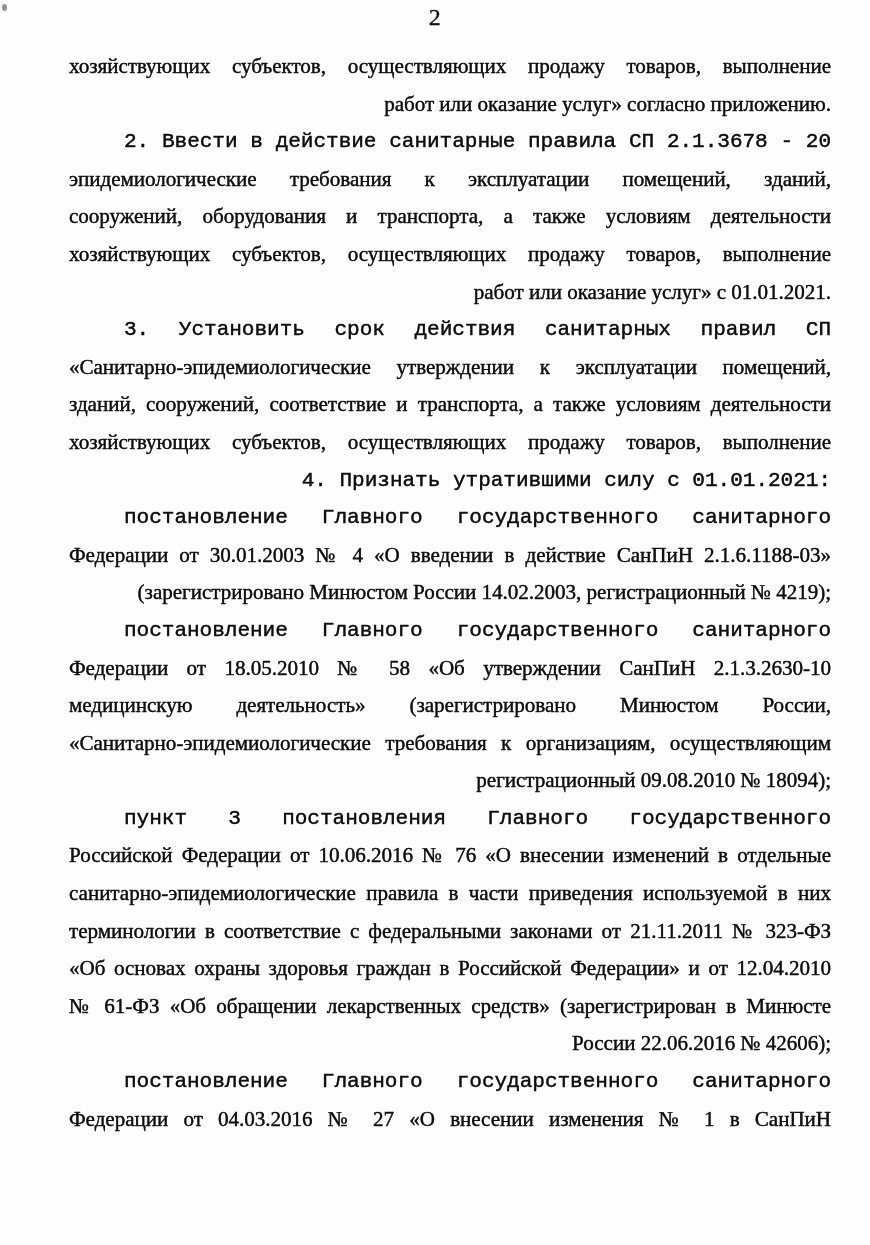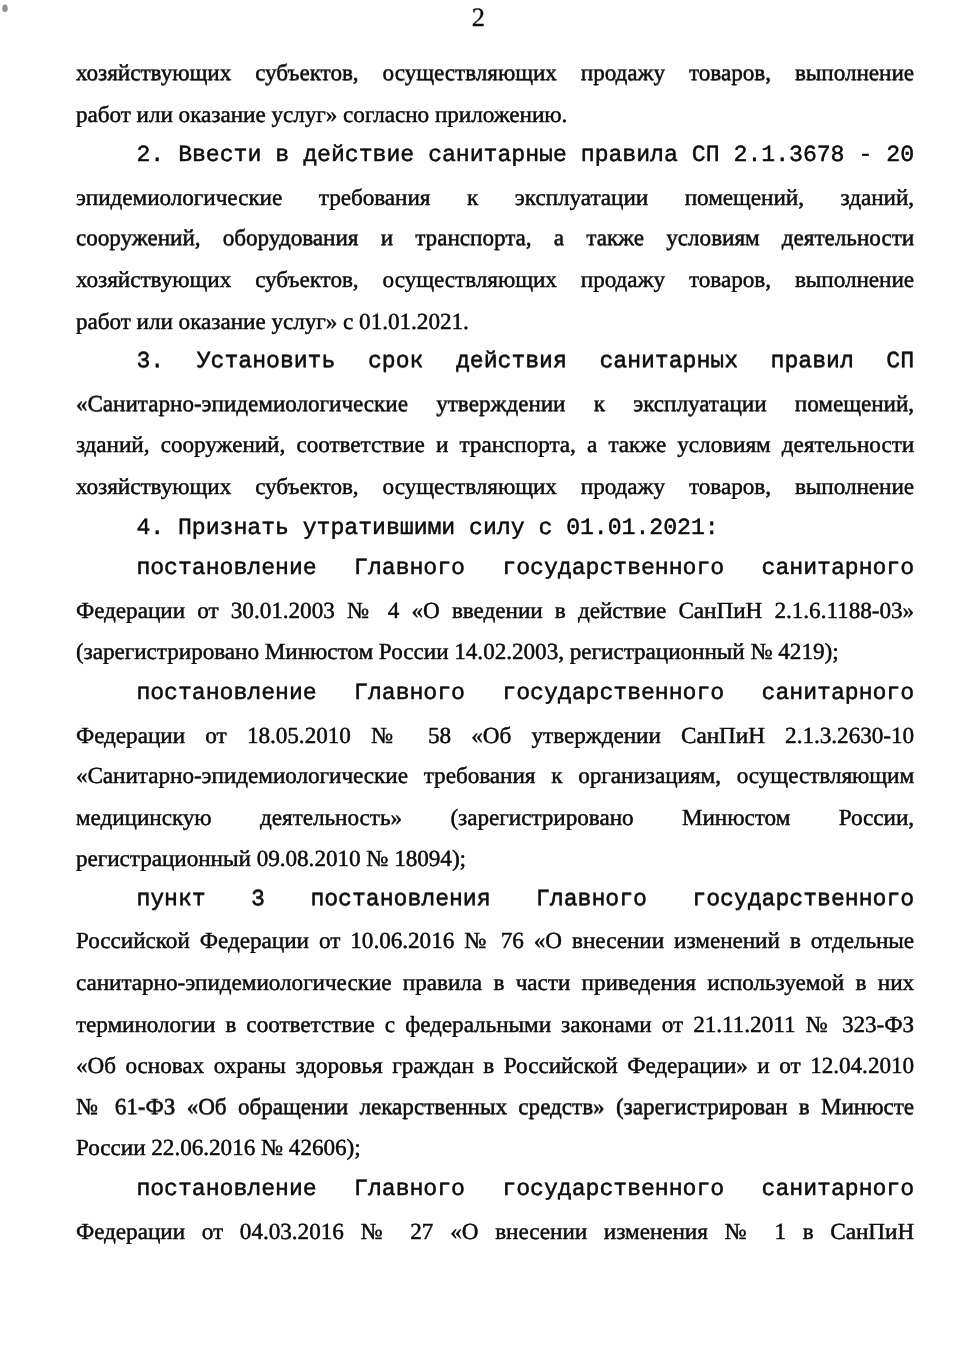--- a/index.html
+++ b/index.html
@@ -33,21 +33,21 @@
     width: 762px;
     font-size: 21px;
     line-height: 37.6px;
     -webkit-text-stroke: 0.35px #141414;
     text-shadow: 0.2px 0.2px 0 rgba(20,20,20,0.55);
   }
   .ln {
     white-space: normal;
     overflow: hidden;
     height: 37.6px;
-    text-align: left;
+    text-align: right;
   }
   .ln.j {
     text-align: justify;
     text-align-last: justify;
   }
   .ln.in {
     text-indent: 55px;
     font-family: Liberation Mono, monospace;
   }
   .speck {
@@ -79,22 +79,22 @@
     <div class="ln j in">3. Установить срок действия санитарных правил СП 2.8.3678 - 20</div>
     <div class="ln j">«Санитарно-эпидемиологические утверждении к эксплуатации помещений,</div>
     <div class="ln j">зданий, сооружений, соответствие и транспорта, а также условиям деятельности</div>
     <div class="ln j">хозяйствующих субъектов, осуществляющих продажу товаров, выполнение</div>
     <div class="ln in">4. Признать утратившими силу с 01.01.2021:</div>
     <div class="ln j in">постановление Главного государственного санитарного врача Российской</div>
     <div class="ln j">Федерации от 30.01.2003 № 4 «О введении в действие СанПиН 2.1.6.1188-03»</div>
     <div class="ln">(зарегистрировано Минюстом России 14.02.2003, регистрационный № 4219);</div>
     <div class="ln j in">постановление Главного государственного санитарного врача Российской</div>
     <div class="ln j">Федерации от 18.05.2010 № 58 «Об утверждении СанПиН 2.1.3.2630-10</div>
+    <div class="ln j">медицинскую деятельность» (зарегистрировано Минюстом России,</div>
     <div class="ln j">«Санитарно-эпидемиологические требования к организациям, осуществляющим</div>
-    <div class="ln j">медицинскую деятельность» (зарегистрировано Минюстом России,</div>
     <div class="ln">регистрационный 09.08.2010 № 18094);</div>
     <div class="ln j in">пункт 3 постановления Главного государственного санитарного врача</div>
     <div class="ln j">Российской Федерации от 10.06.2016 № 76 «О внесении изменений в отдельные</div>
     <div class="ln j">санитарно-эпидемиологические правила в части приведения используемой в них</div>
     <div class="ln j">терминологии в соответствие с федеральными законами от 21.11.2011 № 323-ФЗ</div>
     <div class="ln j">«Об основах охраны здоровья граждан в Российской Федерации» и от 12.04.2010</div>
     <div class="ln j">№ 61-ФЗ «Об обращении лекарственных средств» (зарегистрирован в Минюсте</div>
     <div class="ln">России 22.06.2016 № 42606);</div>
     <div class="ln j in">постановление Главного государственного санитарного врача Российской</div>
     <div class="ln j">Федерации от 04.03.2016 № 27 «О внесении изменения № 1 в СанПиН</div>

